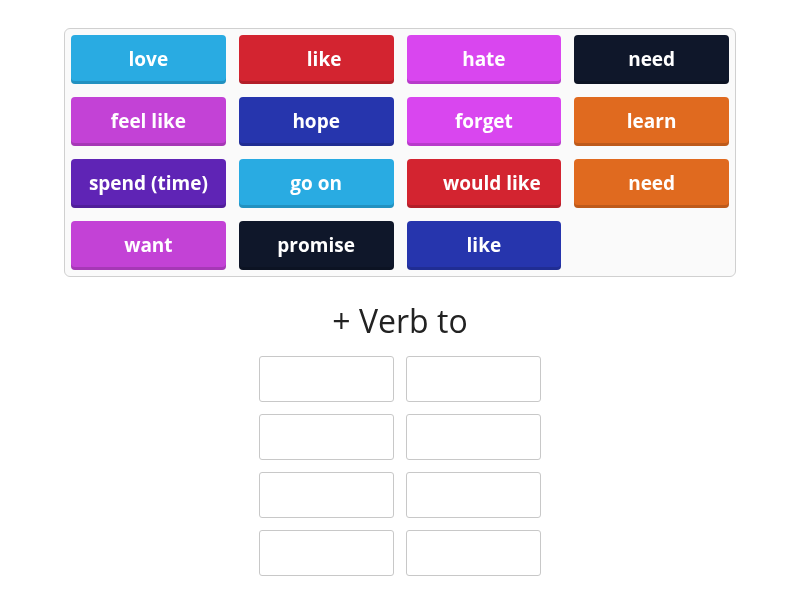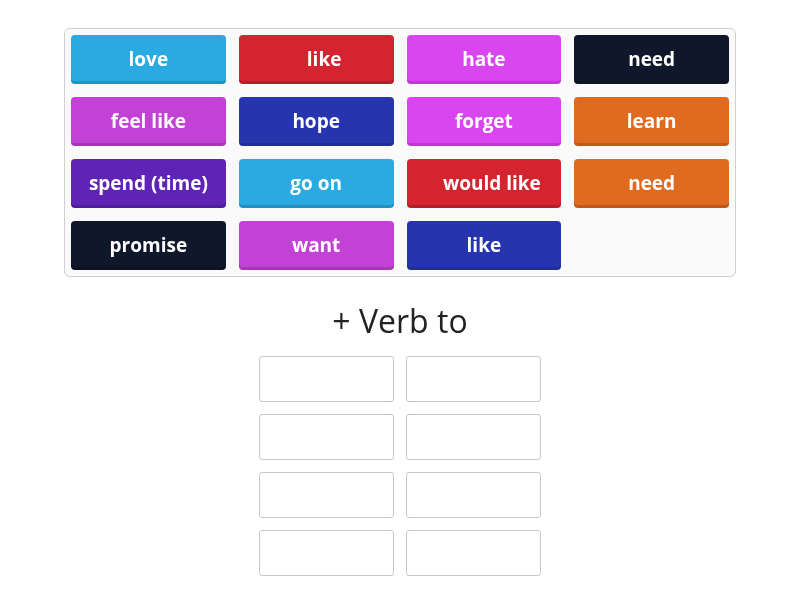--- a/index.html
+++ b/index.html
@@ -112,25 +112,25 @@
     </div>
     <div class="tile c-lightblue">
       <span>go on</span>
     </div>
     <div class="tile c-red">
       <span>would like</span>
     </div>
     <div class="tile c-orange">
       <span>need</span>
     </div>
+    <div class="tile c-magenta">
+      <span>want</span>
+    </div>
     <div class="tile c-green">
       <span>promise</span>
-    </div>
-    <div class="tile c-magenta">
-      <span>want</span>
     </div>
     <div class="tile c-blue">
       <span>like</span>
     </div>
   </div>
 
 <div class="categories">
   <div class="category">
     <div class="category-title">+ Verb to</div>
     <div class="slots" id="slots-left">

